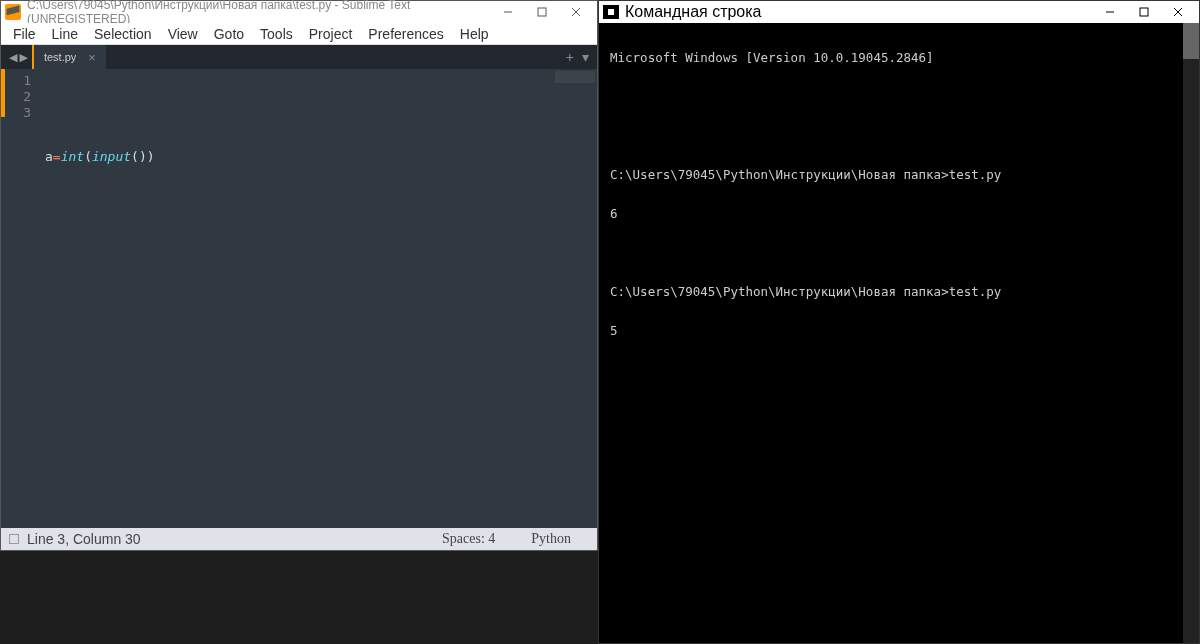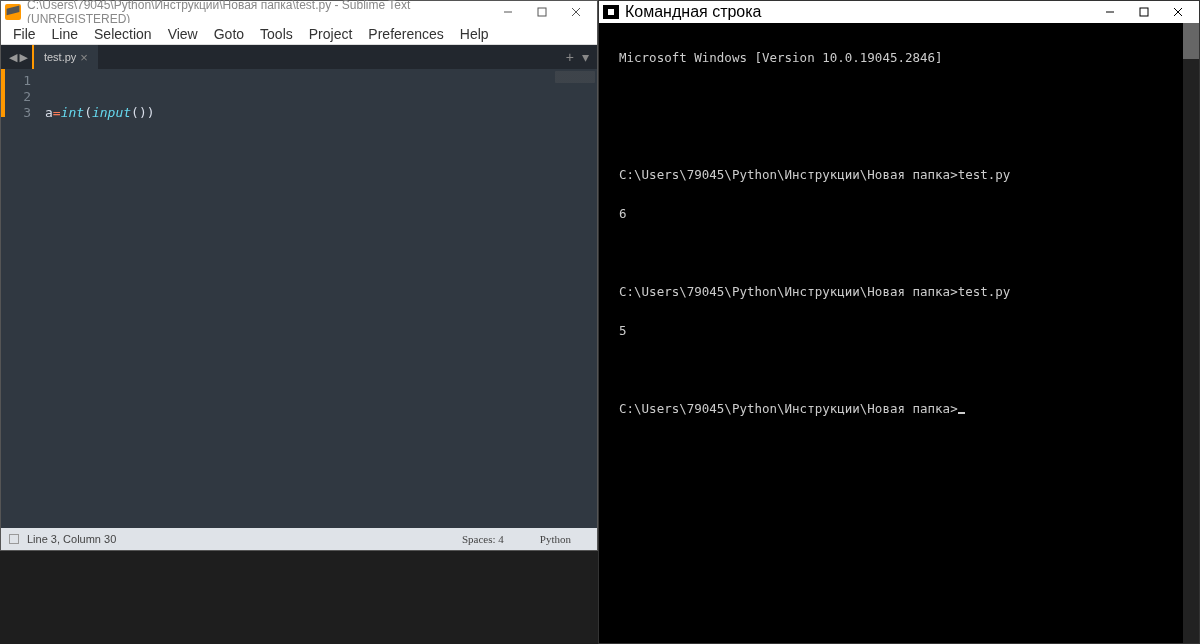--- a/index.html
+++ b/index.html
@@ -13,56 +13,56 @@
 .winbtns { display: flex; margin-left: auto; }
 .winbtn { width: 34px; height: 22px; display: flex; align-items: center; justify-content: center; color: #555; font-size: 12px; }
 .winbtn svg { width: 10px; height: 10px; }
 
 .sublime-menu { height: 22px; background: #fff; display: flex; align-items: center; padding: 0 6px; gap: 4px; border-bottom: 1px solid #ddd; color: #333; }
 .sublime-menu .mi { padding: 2px 6px; font-size: 14px; }
 
 .tab-row { height: 24px; background: #22272e; display: flex; align-items: center; padding-left: 4px; }
 .nav-arrows { display: flex; gap: 2px; padding: 0 4px; color: #999; }
 .nav-arrows span { font-size: 11px; }
-.tab { background: #303841; height: 24px; display: flex; align-items: center; padding: 0 10px; color: #ccc; font-size: 11px; gap: 4px; border-left:2px solid #ff9800;}
+.tab { background: #303841; height: 24px; display: flex; align-items: center; padding: 0 10px; color: #ccc; font-size: 11px; gap: 12px; border-left:2px solid #ff9800;}
 .tab .close { color: #888; font-size: 13px; }
 .tab-row .spacer { flex: 1; }
 .tab-row .right-icons { color: #888; padding: 0 8px; display: flex; gap: 8px; font-size: 14px;}
 
 .editor { flex: 1; display: flex; background: #303841; font-family: "Consolas", monospace; font-size: 13px; line-height: 16px; position: relative; }
 .gutter-orange { width: 4px; background: #303841; }
 .gutter-orange .mark { width: 4px; height: 48px; background: #ff9800; }
 .linenums { width: 34px; color: #7b858f; text-align: right; padding: 4px 8px 0 0; user-select: none; }
 .linenums div { height: 16px; }
-.code-lines { flex: 1; padding: 4px 0 0 6px; color: #d8dee9; white-space: pre; }
+.code-lines { flex: 1; padding: 4px 0 0 6px; color: #d8dee9; white-space: pre; margin-top: 44px; }
 .code-lines div { height: 16px; }
 .kw { color: #c792ea; }
 .fn { color: #82aaff; font-style: italic; }
 .builtin { color: #66d9ef; font-style: italic;}
 .op { color: #f97b58; }
 .num { color: #f78c6c; }
 .str { color: #c3e88d; }
 .punc { color: #d8dee9; }
 .var { color: #d8dee9; }
 
-.sublime-status { height: 22px; background: #dfe3e8; display: flex; align-items: center; padding: 0 8px; color: #444; font-size: 11px; }
+.sublime-status { height: 22px; background: #dfe3e8; display: flex; align-items: center; padding: 0 8px; color: #444; font-size: 14px; }
 .sublime-status .sel { margin-left: 4px; }
 .sublime-status .flex { flex: 1; }
 .sublime-status .item { padding: 0 18px; font-family: Liberation Serif, serif; }
 .sublime-status .box-icon { width:10px; height:10px; border:1px solid #999; margin-right:4px;}
 
 .minimap { position:absolute; top:2px; right:2px; width:40px; height:12px; opacity:0.25; background: linear-gradient(#666,#666); border-radius:1px;}
 
 
 .cmd { width: 602px; height: 644px; display: flex; flex-direction: column; background: #000; border: 1px solid #333; }
 .cmd-titlebar { height: 22px; background: #fff; display: flex; align-items: center; padding: 0 4px; color: #000; }
 .cmd-titlebar .logo { width: 16px; height: 14px; background: #000; margin-right: 6px; display:flex; align-items:center; justify-content:center;}
 .cmd-titlebar .logo .inner{ width:6px; height:6px; background:#fff;}
 .cmd-titlebar .title { flex: 1; font-size: 16px; }
-.cmd-body { flex: 1; background: #000; color: #cccccc; font-family: "Consolas", monospace; font-size: 12.5px; line-height: 13px; padding: 2px 20px; white-space: pre-wrap; overflow: hidden; position: relative;}
+.cmd-body { flex: 1; background: #000; color: #cccccc; font-family: "Consolas", monospace; font-size: 12.5px; line-height: 13px; padding: 2px 11px; white-space: pre-wrap; overflow: hidden; position: relative;}
 .cmd-body .line { min-height: 13px; white-space: pre; }
 .cmd-scroll { position:absolute; right:0; top:0; width:16px; height:100%; background:#222;}
 .cmd-scroll .thumb { width:16px; height:36px; background:#666; }
 .cursor { display:inline-block; width:7px; height:2px; background:#ccc; vertical-align:bottom; margin-bottom:1px;}
 </style>
 </head>
 <body>
 
 <div class="sublime">
   <div class="sublime-titlebar">
@@ -168,16 +168,15 @@
   <div class="cmd-body">
     <div class="line">Microsoft Windows [Version 10.0.19045.2846]</div>
     <div class="line"></div>
     <div class="line"></div>
     <div class="line">C:\Users\79045\Python\Инструкции\Новая папка&gt;test.py</div>
     <div class="line">6</div>
     <div class="line"></div>
     <div class="line">C:\Users\79045\Python\Инструкции\Новая папка&gt;test.py</div>
     <div class="line">5</div>
     <div class="line"></div>
-    <div class="line"><span>C:\Users\79045\Python\Инструкции\Новая папка&gt;</span><span class="cursor"></span></div>
     <div class="cmd-scroll"><div class="thumb"></div></div>
   </div>
 </div>
 
 </body></html>

